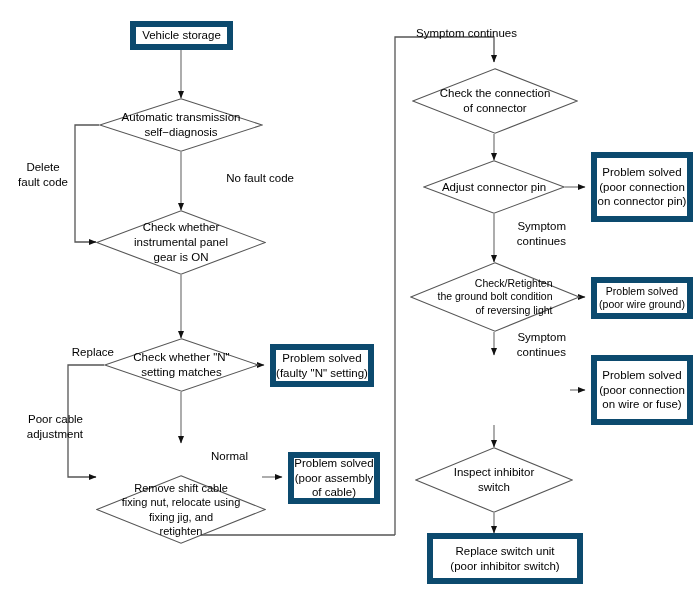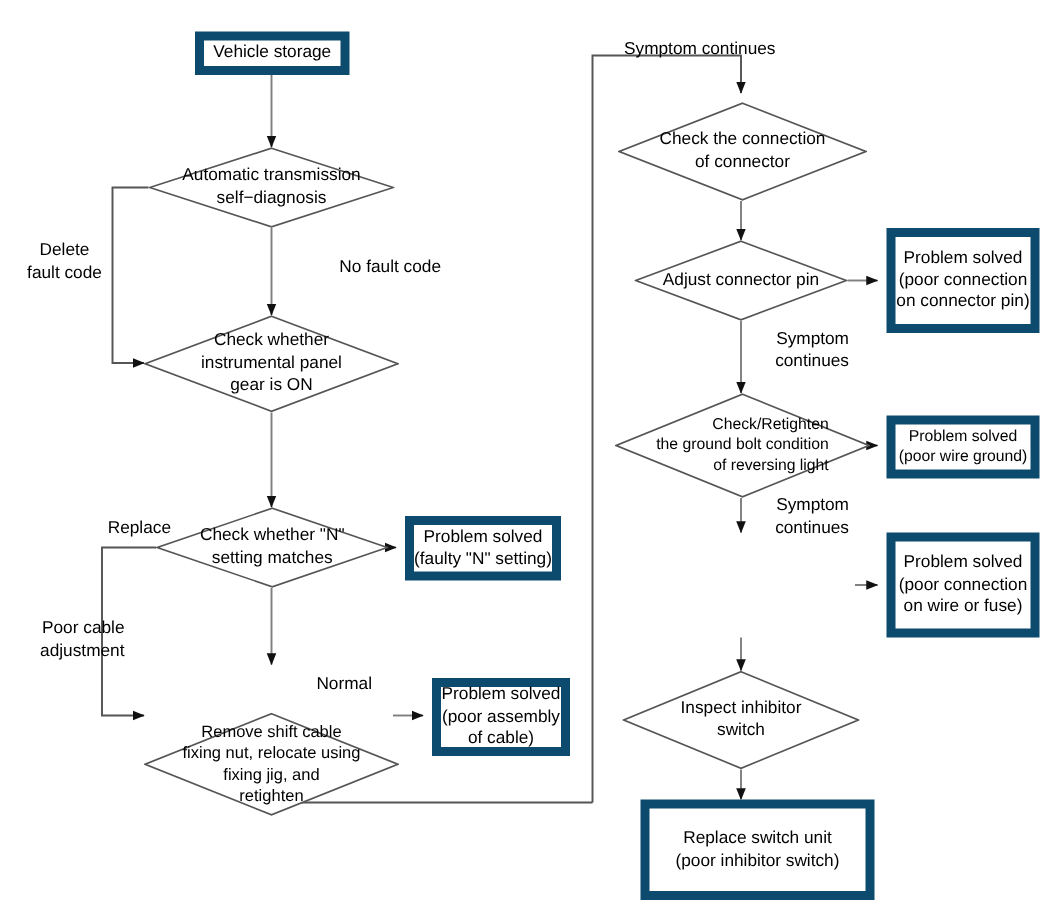--- a/index.html
+++ b/index.html
@@ -233,21 +233,21 @@
   </div>
 
   <div class="diamond-wrap" style="left:415px; top:447px; width:158px; height:66px;">
     <svg class="diamond-shape" viewBox="0 0 158 66" preserveAspectRatio="none">
       <polygon points="79,0.8 157.2,33 79,65.2 0.8,33" fill="#ffffff" stroke="#555555" stroke-width="1.1"></polygon>
     </svg>
     <div class="diamond-label">Inspect inhibitor
 switch</div>
   </div>
 
-  <div class="node rect" style="left:427px; top:533px; width:156px; height:67px;">
+  <div class="node rect" style="left:427px; top:533px; width:156px; height:51px;">
     <span>Replace switch unit
 (poor inhibitor switch)</span>
   </div>
 
   <div class="edge-label el-left" style="left:387px; top:26px; width:130px;">Symptom continues</div>
 
   <div class="edge-label el-left" style="left:500px; top:219px; width:66px;">Symptom
 continues</div>
 
   <div class="edge-label el-left" style="left:500px; top:330px; width:66px;">Symptom

